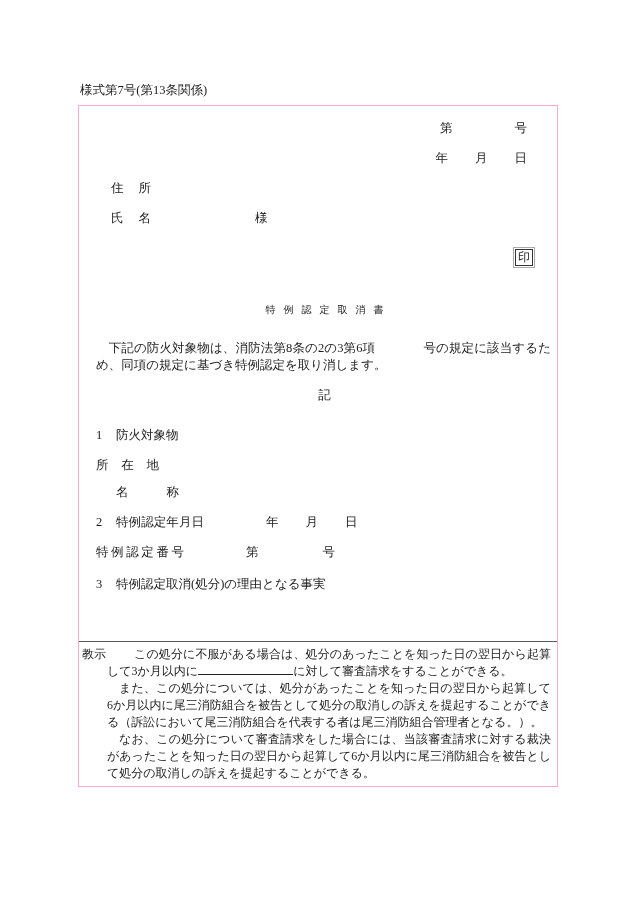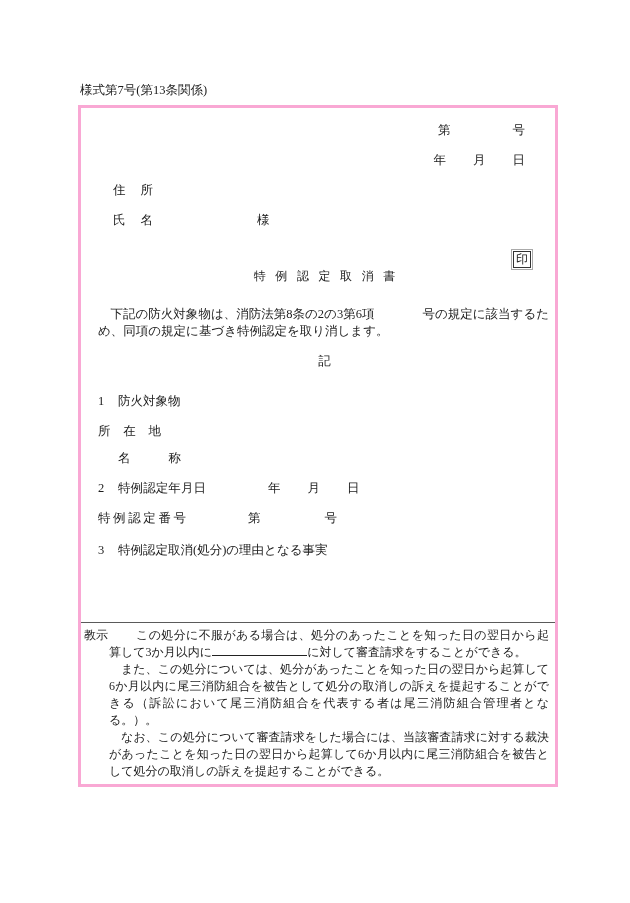--- a/index.html
+++ b/index.html
@@ -8,21 +8,21 @@
     width: 630px; height: 903px; background: #ffffff;
     font-family: "Liberation Serif", "DejaVu Serif", serif;
     color: #1c1c1c; font-size: 12.5px;
   }
   .page { position: relative; width: 630px; height: 903px; overflow: hidden; }
 
   .form-label { position: absolute; left: 80px; top: 82px; line-height: 16px; }
 
   .main-box {
     position: absolute; left: 78px; top: 105px; width: 480px; height: 682px;
-    border: 3px solid #f9a8d4; display: flex; flex-direction: column;
+    border: 1px solid #f9a8d4; display: flex; flex-direction: column;
   }
   .box-main { flex: 1 1 auto; padding: 6px 4px 0 17px; }
 
   .right-line { text-align: right; padding-right: 26px; line-height: 16px; }
   .r1 { margin-top: 8px; }
   .r2 { margin-top: 14px; }
   .sp62 { display: inline-block; width: 62px; }
   .sp27 { display: inline-block; width: 27px; }
   .sp64 { display: inline-block; width: 64px; }
 
@@ -32,21 +32,21 @@
   .jl7 { display: inline-block; width: 88px; text-align: justify; text-align-last: justify; }
   .honorific { margin-left: 104px; }
 
   .seal-row { text-align: right; padding-right: 20px; margin-top: 22px; line-height: 18px; }
   .seal-box {
     display: inline-block; border: 1px solid #333; outline: 1px solid #aaa;
     outline-offset: 1px; padding: 0 2px; font-size: 12px; line-height: 15px;
   }
 
   .title-row {
-    text-align: center; font-size: 12px;
+    text-align: center; margin-top: 36px; font-size: 10px;
     letter-spacing: 0.8em; text-indent: 0.8em; line-height: 16px;
   }
 
   .body-para { margin-top: 22px; line-height: 17px; text-align: justify; padding-right: 2px; }
   .blank-gap { display: inline-block; width: 48px; }
 
   .ki-row { text-align: center; margin-top: 13px; line-height: 16px; }
 
   .item { display: flex; line-height: 16px; }
   .item-num { width: 20px; flex: 0 0 20px; }

